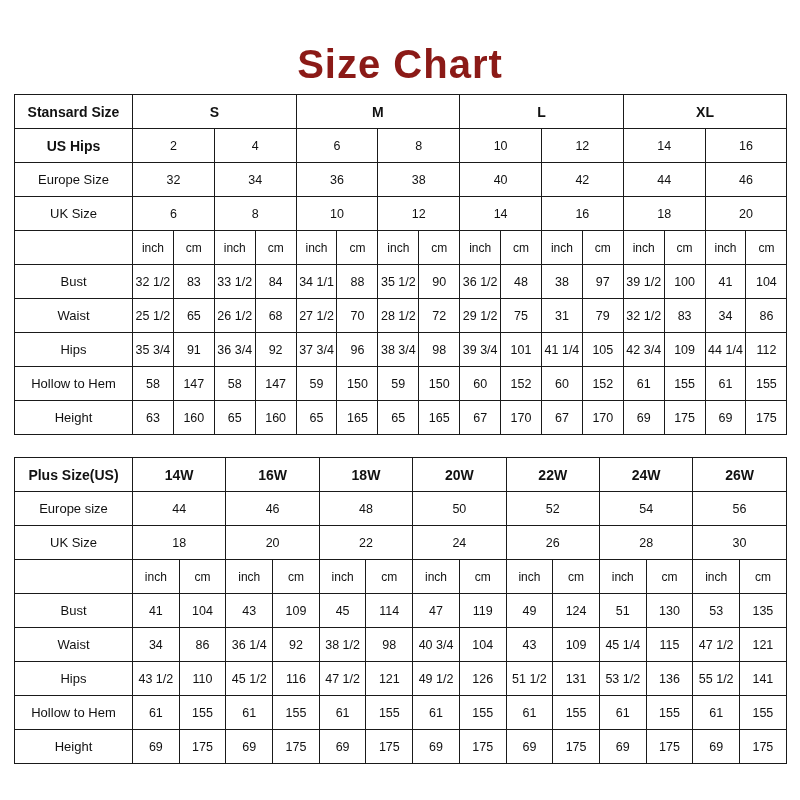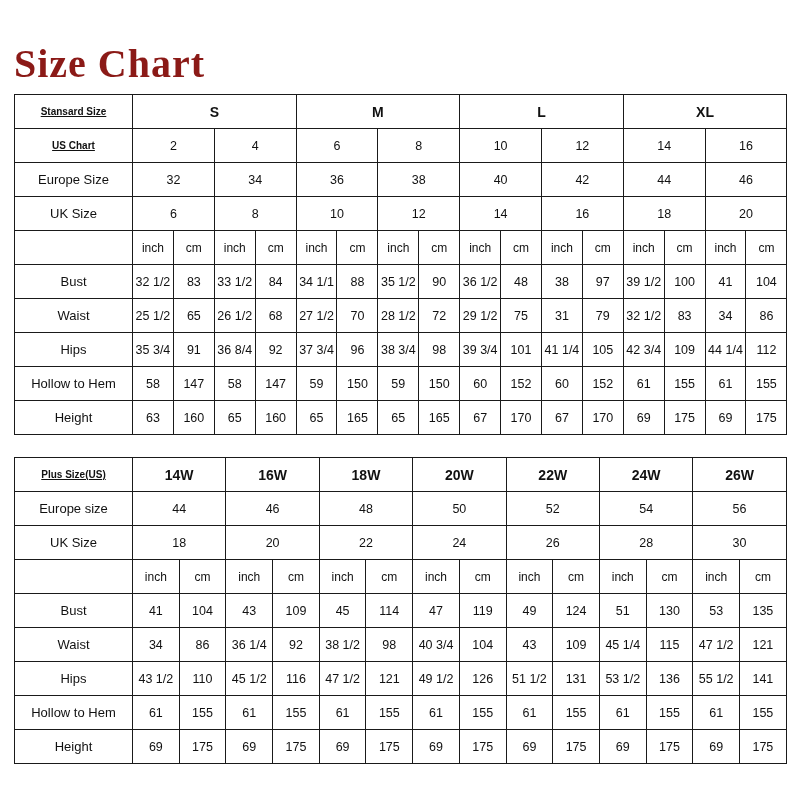--- a/index.html
+++ b/index.html
@@ -14,29 +14,30 @@
     overflow: hidden;
   }
   .page {
     position: relative;
     width: 800px;
     height: 800px;
     box-sizing: border-box;
     padding: 0 14px;
   }
   .title {
-    font-family: Liberation Serif, serif;
+    font-family: Liberation Sans, sans-serif;
     font-size: 40px;
     font-weight: bold;
     color: #8b1a17;
     letter-spacing: 1px;
     padding-top: 44px;
     padding-bottom: 6px;
     line-height: 1;
     white-space: pre;
+    text-align: center;
   }
   table {
     border-collapse: collapse;
     table-layout: fixed;
     width: 772px;
     background: #fff;
   }
   table.std {
     margin-top: 4px;
   }
@@ -49,22 +50,21 @@
     vertical-align: middle;
     font-size: 12.5px;
     color: #111;
     height: 33px;
     padding: 0 1px;
     white-space: nowrap;
     overflow: hidden;
   }
   td.lab {
     font-weight: bold;
-    font-size: 10px;
-    text-decoration: underline;
+    font-size: 14px;
   }
   td.rowlab {
     font-size: 13px;
     font-weight: normal;
   }
   td.hdr {
     font-weight: bold;
     font-size: 14px;
   }
   td.unit {
@@ -108,21 +108,21 @@
     <tbody>
       <tr>
         <td class="lab">Stansard Size</td>
         <td class="hdr" colspan="4">S</td>
         <td class="hdr" colspan="4">M</td>
         <td class="hdr" colspan="4">L</td>
         <td class="hdr" colspan="4">XL</td>
       </tr>
 
       <tr>
-        <td class="lab">US Chart</td>
+        <td class="lab">US Hips</td>
         <td colspan="2">2</td>
         <td colspan="2">4</td>
         <td colspan="2">6</td>
         <td colspan="2">8</td>
         <td colspan="2">10</td>
         <td colspan="2">12</td>
         <td colspan="2">14</td>
         <td colspan="2">16</td>
       </tr>
 
@@ -207,21 +207,21 @@
         <td>32 1/2</td>
         <td>83</td>
         <td>34</td>
         <td>86</td>
       </tr>
 
       <tr>
         <td class="rowlab">Hips</td>
         <td>35 3/4</td>
         <td>91</td>
-        <td>36 8/4</td>
+        <td>36 3/4</td>
         <td>92</td>
         <td>37 3/4</td>
         <td>96</td>
         <td>38 3/4</td>
         <td>98</td>
         <td>39 3/4</td>
         <td>101</td>
         <td>41 1/4</td>
         <td>105</td>
         <td>42 3/4</td>

